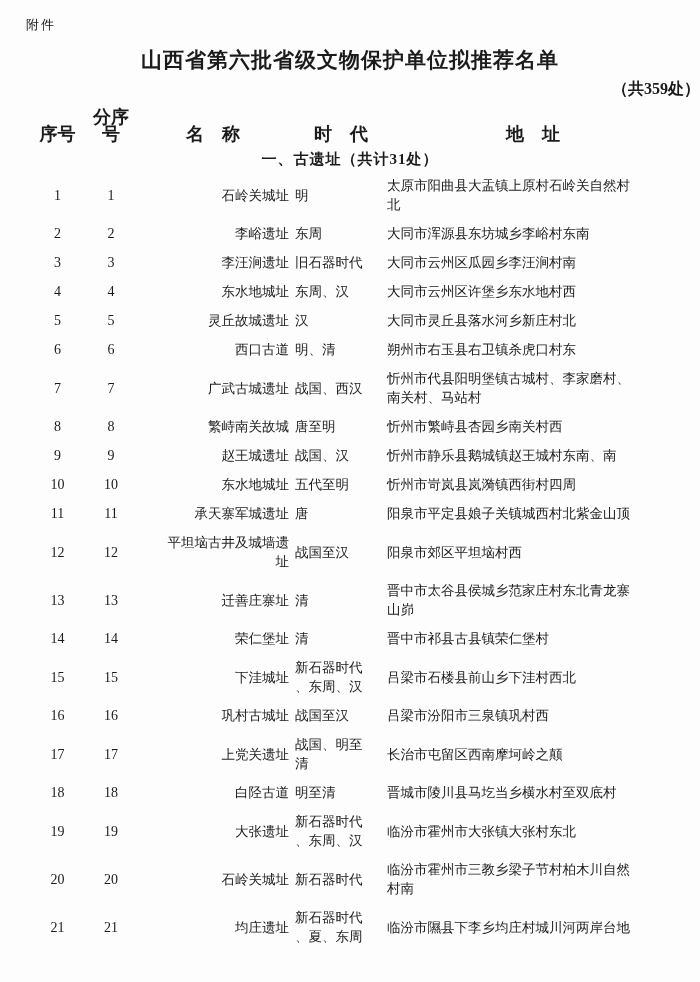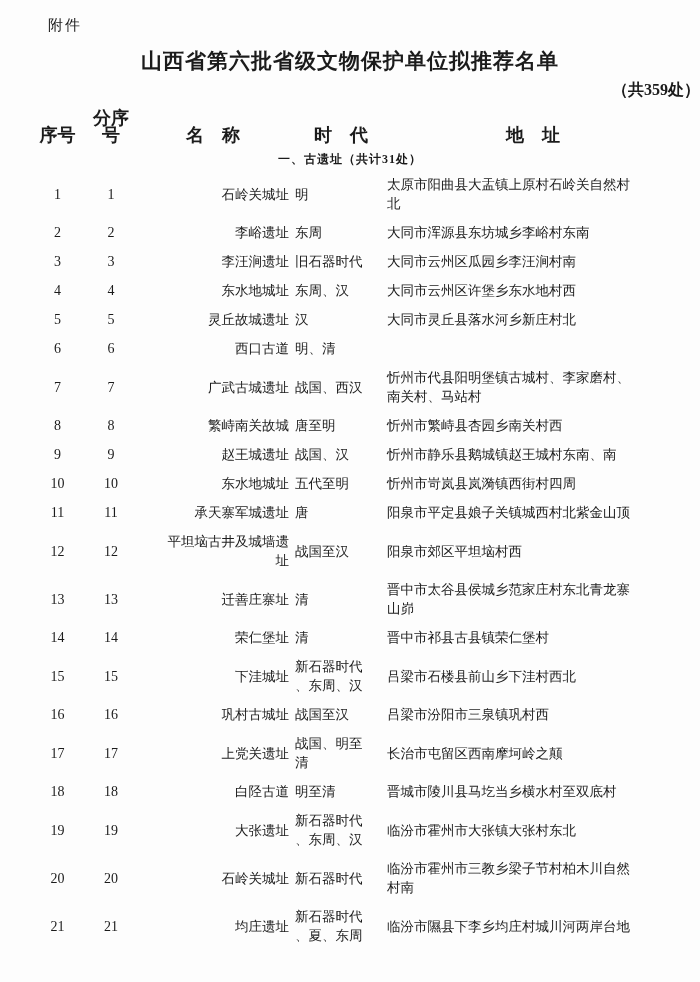--- a/index.html
+++ b/index.html
@@ -9,22 +9,22 @@
     height: 982px;
     margin: 0 auto;
     background: #fdfdfd;
     color: #1b1b1b;
     font-family: "Liberation Serif", "DejaVu Serif", serif;
     overflow: hidden;
     box-sizing: border-box;
   }
   .attachment {
     padding-top: 16px;
-    margin-left: 48px;
-    font-size: 15px;
+    margin-left: 26px;
+    font-size: 13px;
     letter-spacing: 2px;
   }
   .doc-title {
     margin: 12px 0 0 0;
     text-align: center;
     font-size: 21px;
     font-weight: 700;
     letter-spacing: 1px;
   }
   .doc-subtitle {
@@ -40,21 +40,21 @@
     font-size: 18px;
     font-weight: 700;
   }
   .table-header .cell { line-height: 17px; }
   .table-header .col-name,
   .table-header .col-era,
   .table-header .col-addr { text-align: center; }
   .section-heading {
     margin: 7px 0 2px 0;
     text-align: center;
-    font-size: 12px;
+    font-size: 15px;
     font-weight: 700;
     letter-spacing: 1px;
   }
   .row {
     display: flex;
     align-items: center;
     padding: 5px 0;
     font-size: 13.5px;
   }
   .cell {
@@ -125,20 +125,21 @@
         <div class="col-sub cell">5</div>
         <div class="col-name cell">灵丘故城遗址</div>
         <div class="col-era cell">汉</div>
         <div class="col-addr cell">大同市灵丘县落水河乡新庄村北</div>
       </div>
       <div class="row">
         <div class="col-no cell">6</div>
         <div class="col-sub cell">6</div>
         <div class="col-name cell">西口古道</div>
         <div class="col-era cell">明、清</div>
+        <div class="col-addr cell">朔州市右玉县右卫镇杀虎口村东</div>
       </div>
       <div class="row">
         <div class="col-no cell">7</div>
         <div class="col-sub cell">7</div>
         <div class="col-name cell">广武古城遗址</div>
         <div class="col-era cell">战国、西汉</div>
         <div class="col-addr cell">忻州市代县阳明堡镇古城村、李家磨村、
 南关村、马站村</div>
       </div>
       <div class="row">

